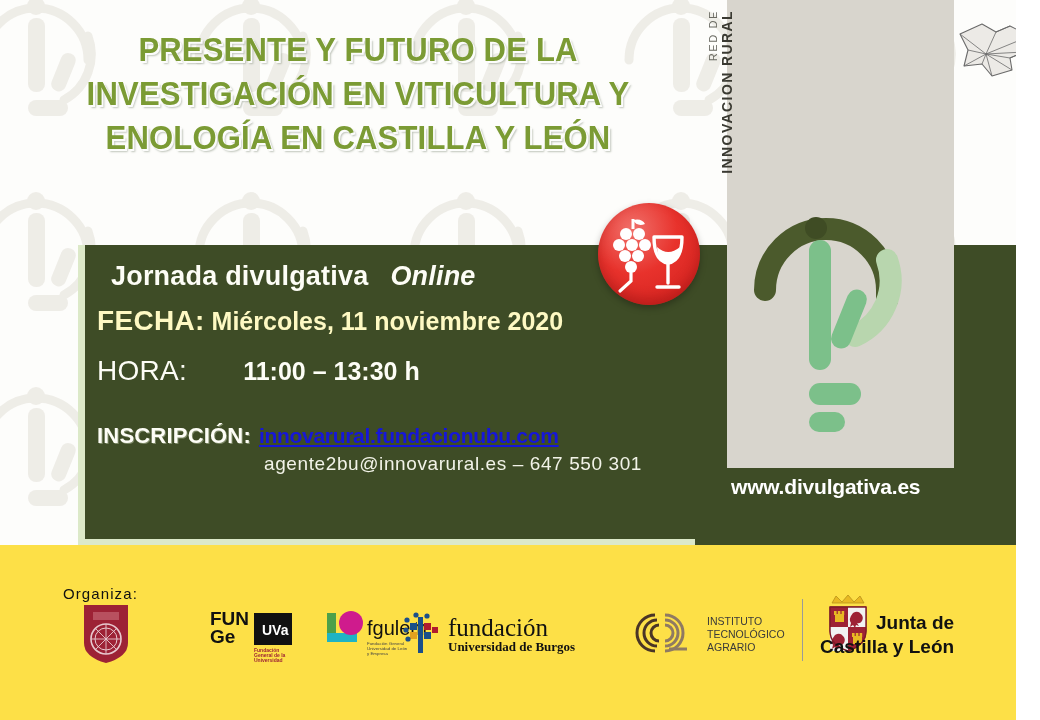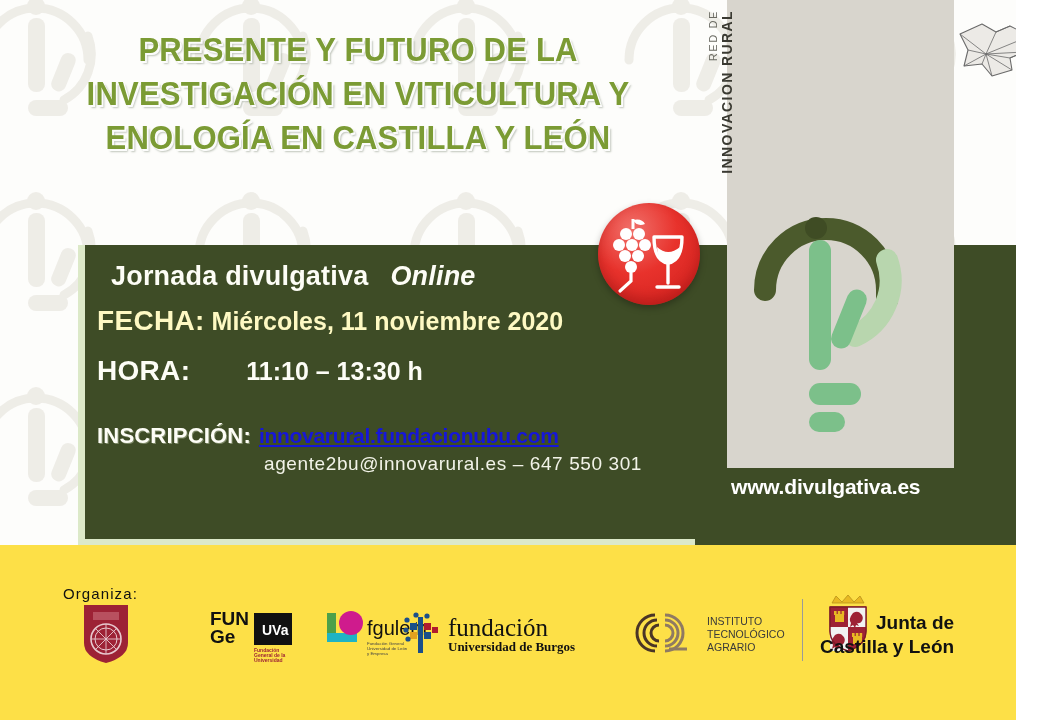--- a/index.html
+++ b/index.html
@@ -44,21 +44,21 @@
   }
   .row-jornada{
     position:absolute;left:26px;top:16px;white-space:nowrap;
     color:#fdfdf6;font-size:27px;font-weight:bold;letter-spacing:.2px;
   }
   .row-jornada .online{font-style:italic;margin-left:22px;}
   .row-fecha{position:absolute;left:12px;top:60px;white-space:nowrap;color:#fef9c3;}
   .row-fecha .lbl{font-size:28px;font-weight:bold;letter-spacing:.3px;}
   .row-fecha .val{font-size:25px;font-weight:bold;margin-left:7px;}
   .row-hora{position:absolute;left:12px;top:110px;white-space:nowrap;color:#fdfdf6;}
-  .row-hora .lbl{font-size:28px;font-weight:bold;letter-spacing:.3px;}
+  .row-hora .lbl{font-size:28px;font-weight:normal;letter-spacing:.3px;}
   .row-hora .val{font-size:25px;font-weight:bold;margin-left:56px;}
 
   .row-insc{position:absolute;left:12px;top:178px;white-space:nowrap;}
   .row-insc .lbl{
     font-size:22px;font-weight:bold;color:#fdfdf6;letter-spacing:.2px;
     text-shadow:1px 1px 0 rgba(190,200,170,.5);
   }
   .row-insc .link{
     font-size:21px;font-weight:bold;color:#1616d8;text-decoration:underline;
     margin-left:8px;letter-spacing:-.3px;
@@ -374,21 +374,21 @@
   <div class="band-url">www.divulgativa.es</div>
 
   <div class="info-panel">
     <div class="row-jornada">
       <span>Jornada divulgativa</span><span class="online">Online</span>
     </div>
     <div class="row-fecha">
       <span class="lbl">FECHA:</span><span class="val">Miércoles, 11 noviembre 2020</span>
     </div>
     <div class="row-hora">
-      <span class="lbl">HORA:</span><span class="val">11:10 – 13:30 h</span>
+      <span class="lbl">HORA:</span><span class="val">11:00 – 13:30 h</span>
     </div>
     <div class="row-insc">
       <span class="lbl">INSCRIPCIÓN:</span><a class="link" href="#">innovarural.fundacionubu.com</a>
     </div>
     <div class="row-mail">agente2bu@innovarural.es – 647 550 301</div>
   </div>
 
   <div class="wine-badge">
     <svg viewBox="0 0 102 102">
       <g fill="#ffffff">

